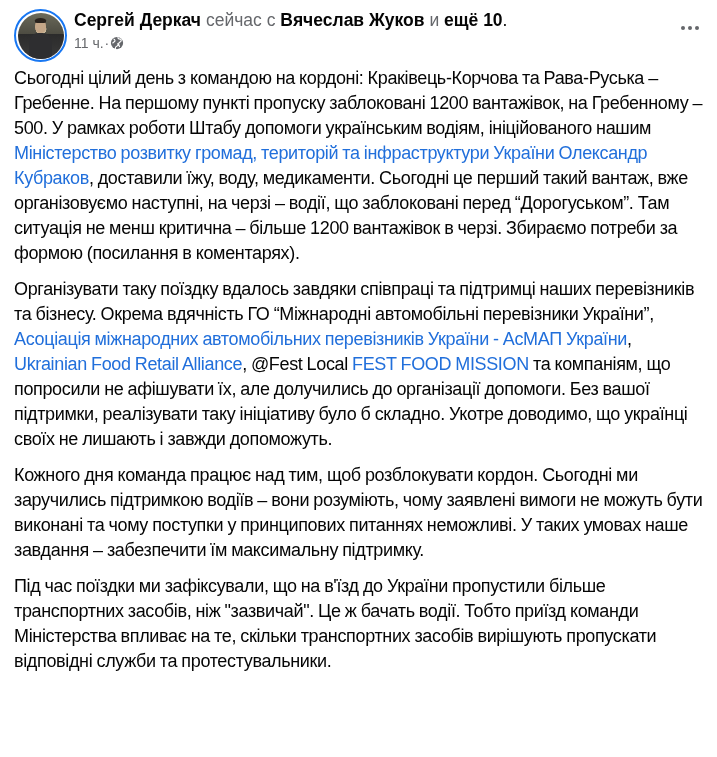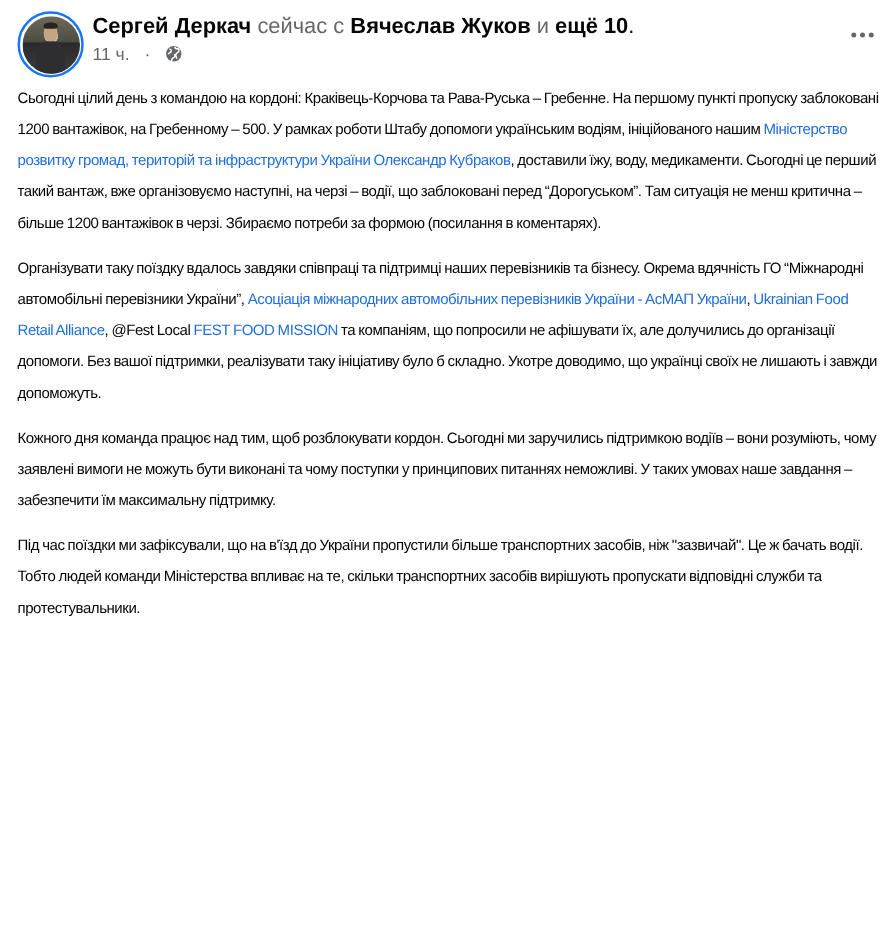--- a/index.html
+++ b/index.html
@@ -6,25 +6,25 @@
   body { width:717px; height:757px; overflow:hidden; font-family:"Liberation Sans", sans-serif; color:#050505; }
   .header { position:relative; height:62px; }
   .avatar { position:absolute; left:14px; top:9px; width:46px; height:46px; border-radius:50%; border:2.5px solid #1877f2; padding:1.5px; background:#fff; }
   .avatar-inner { width:100%; height:100%; border-radius:50%; background:radial-gradient(circle at 50% 35%, #c9b89a 0 14%, transparent 15%), linear-gradient(180deg,#6b6a5a 0%, #4d4c42 45%, #2b2b2b 46%, #3a3a3a 100%); overflow:hidden; position:relative; }
   .avatar-body { position:absolute; left:25%; top:45%; width:50%; height:60%; background:#2e2e30; border-radius:40% 40% 0 0; }
   .head-face { position:absolute; left:39%; top:16%; width:22%; height:28%; background:#c4a687; border-radius:45%; }
   .head-hair { position:absolute; left:38%; top:13%; width:24%; height:10%; background:#2a231d; border-radius:50% 50% 20% 20%; }
   .title-line { position:absolute; left:74px; top:9px; font-size:17.5px; line-height:22px; white-space:nowrap; }
   .title-line b { font-weight:700; color:#050505; }
   .muted { color:#65676b; }
-  .meta-line { position:absolute; left:74px; top:35px; font-size:14px; color:#65676b; display:flex; align-items:center; gap:12px; }
+  .meta-line { position:absolute; left:74px; top:35px; font-size:14px; color:#65676b; display:flex; align-items:center; gap:1px; }
   .globe { width:14px; height:14px; display:inline-block; }
   .more { position:absolute; right:14px; top:22px; width:26px; height:12px; display:flex; align-items:center; justify-content:center; gap:3px; cursor:pointer; }
   .more span { width:4px; height:4px; border-radius:50%; background:#65676b; display:block; }
-  .post { padding:4px 14px 0 14px; font-size:12px; line-height:25px; letter-spacing:-0.35px; word-spacing:-0.5px; }
+  .post { padding:4px 14px 0 14px; font-size:18px; line-height:25px; letter-spacing:-0.35px; word-spacing:-0.5px; }
   .post p { margin:0 0 11px 0; }
   .link { color:#216fdb; text-decoration:none; cursor:pointer; }
 </style>
 </head>
 <body>
 
 <div class="header">
   <div class="avatar">
     <div class="avatar-inner">
       <div class="avatar-body"></div>
@@ -53,14 +53,14 @@
     <span></span>
       <span></span>
       <span></span>
   </div>
 </div>
 
 <div class="post">
   <p><span>Сьогодні цілий день з командою на кордоні: Краківець-Корчова та Рава-Руська – Гребенне. На першому пункті пропуску заблоковані 1200 вантажівок, на Гребенному – 500. У рамках роботи Штабу допомоги українським водіям, ініційованого нашим </span><a class="link">Міністерство розвитку громад, територій та інфраструктури України</a><span> </span><a class="link">Олександр Кубраков</a><span>, доставили їжу, воду, медикаменти. Сьогодні це перший такий вантаж, вже організовуємо наступні, на черзі – водії, що заблоковані перед “Дорогуськом”.  Там ситуація не менш критична – більше 1200 вантажівок в черзі. Збираємо потреби за формою (посилання в коментарях).</span></p>
   <p><span>Організувати таку поїздку вдалось завдяки співпраці та підтримці наших перевізників та бізнесу. Окрема вдячність ГО “Міжнародні автомобільні перевізники України”, </span><a class="link">Асоціація міжнародних автомобільних перевізників України - АсМАП України</a><span>, </span><a class="link">Ukrainian Food Retail Alliance</a><span>,  @Fest Local </span><a class="link">FEST FOOD MISSION</a><span> та компаніям, що попросили не афішувати їх, але долучились до організації допомоги. Без вашої підтримки, реалізувати таку ініціативу було б складно. Укотре доводимо, що українці своїх не лишають і завжди допоможуть.</span></p>
   <p>Кожного дня команда працює над тим, щоб розблокувати кордон. Сьогодні ми заручились підтримкою водіїв – вони розуміють, чому заявлені вимоги не можуть бути виконані та чому поступки у принципових питаннях неможливі. У таких умовах наше завдання – забезпечити їм максимальну підтримку.</p>
-  <p>Під час поїздки ми зафіксували, що на в'їзд до України пропустили більше транспортних засобів, ніж "зазвичай". Це ж бачать водії. Тобто людей команди Міністерства впливає на те, скільки транспортних засобів вирішують пропускати відповідні служби та протестувальники.</p>
+  <p>Під час поїздки ми зафіксували, що на в'їзд до України пропустили більше транспортних засобів, ніж "зазвичай". Це ж бачать водії. Тобто приїзд команди Міністерства впливає на те, скільки транспортних засобів вирішують пропускати відповідні служби та протестувальники.</p>
 </div>
 
 </body></html>

